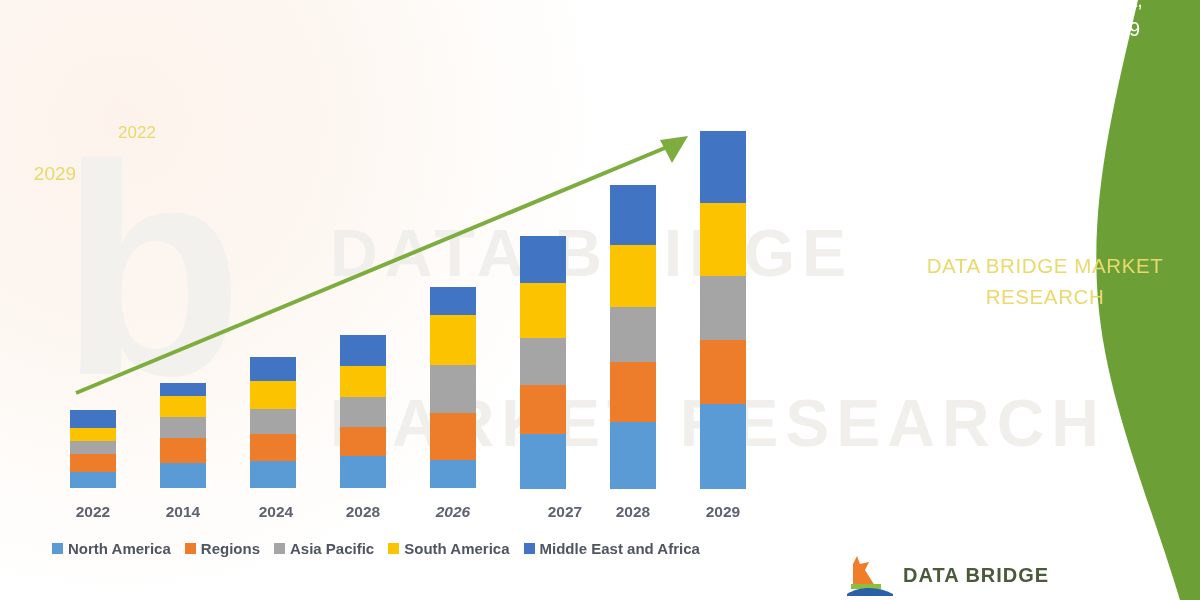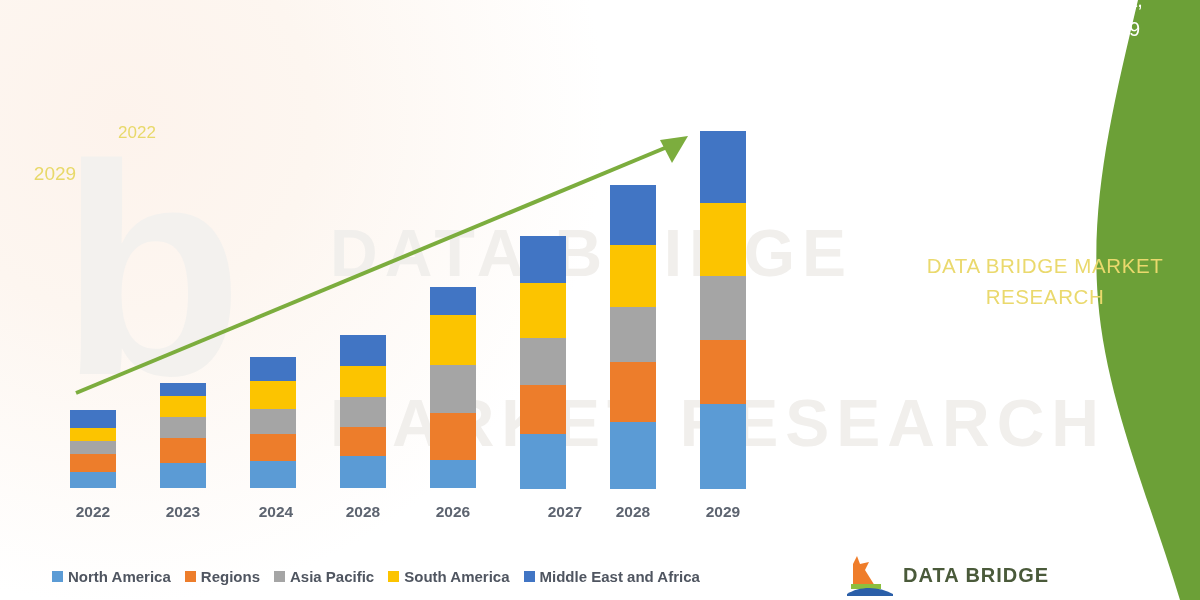--- a/index.html
+++ b/index.html
@@ -61,21 +61,21 @@
   
   .xlabels{position:absolute;left:0;top:503px;width:800px;height:22px;}
   .xlabel{
     position:absolute;width:80px;text-align:center;
     font-size:15.5px;font-weight:700;color:#5d6470;
   }
 
   
   .legend{
     position:absolute;left:52px;top:540px;
-    display:flex;align-items:center;gap:14px;margin-top:28px;
+    display:flex;align-items:center;gap:14px;
   }
   .legend-item{display:flex;align-items:center;gap:5px;}
   .legend-swatch{width:11px;height:11px;display:block;}
   .legend-text{font-size:15px;font-weight:700;color:#4f5560;white-space:nowrap;}
 
   
   .panel-title{
     position:absolute;left:855px;top:-14px;width:340px;
     text-align:center;color:#ffffff;
     font-size:20px;line-height:29px;
@@ -180,24 +180,24 @@
 
   <div class="arrow">
     <svg width="800" height="600" viewBox="0 0 800 600">
       <line x1="76" y1="393" x2="672" y2="145" stroke="#7cad3e" stroke-width="4"></line>
       <polygon points="688,136 660,140 672,163" fill="#7cad3e"></polygon>
     </svg>
   </div>
 
   <div class="xlabels" id="xlabels">
       <div class="xlabel" style="left: 53px;">2022</div>
-      <div class="xlabel" style="left: 143px;">2023</div>
+      <div class="xlabel" style="left: 143px;">2014</div>
       <div class="xlabel" style="left: 236px;">2024</div>
       <div class="xlabel" style="left: 323px;">2028</div>
-      <div class="xlabel" style="left: 413px;">2026</div>
+      <div class="xlabel" style="left: 413px; font-style: italic;">2026</div>
       <div class="xlabel" style="left: 525px;">2027</div>
       <div class="xlabel" style="left: 593px; text-align: center;">2028</div>
       <div class="xlabel" style="left: 683px;">2029</div>
     </div>
 
   <div class="legend" id="legend">
       <div class="legend-item">
         <span class="legend-swatch" style="background: rgb(91, 155, 213);"></span>
         <span class="legend-text">North America</span>
       </div>

